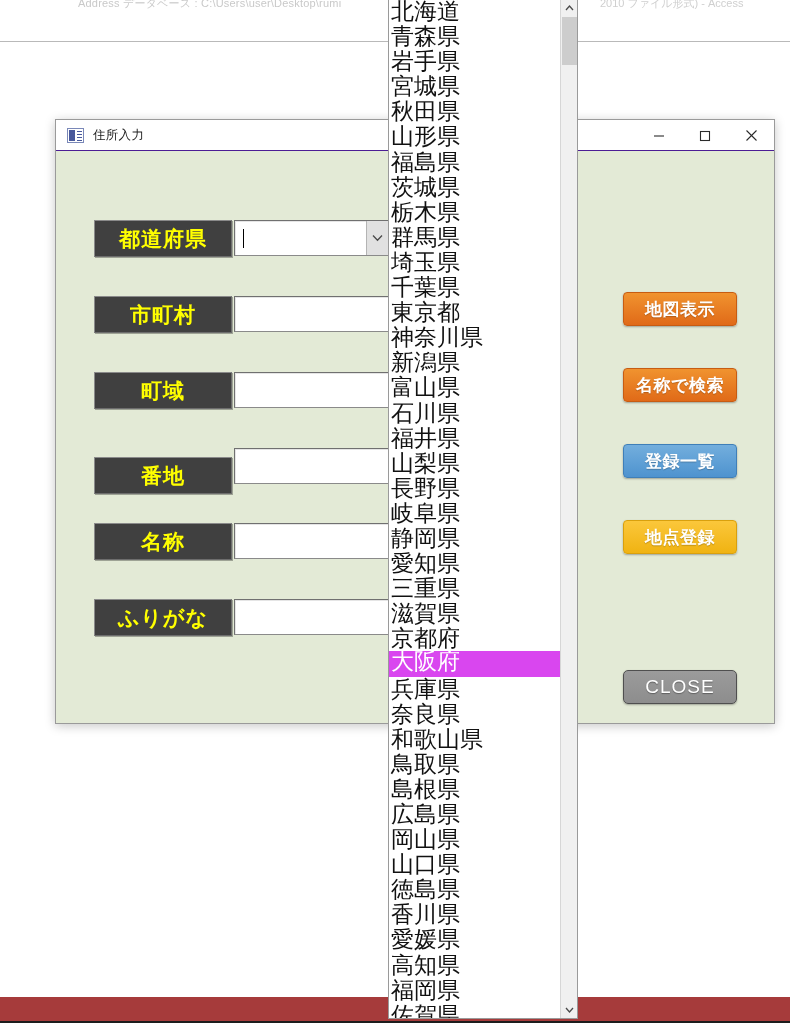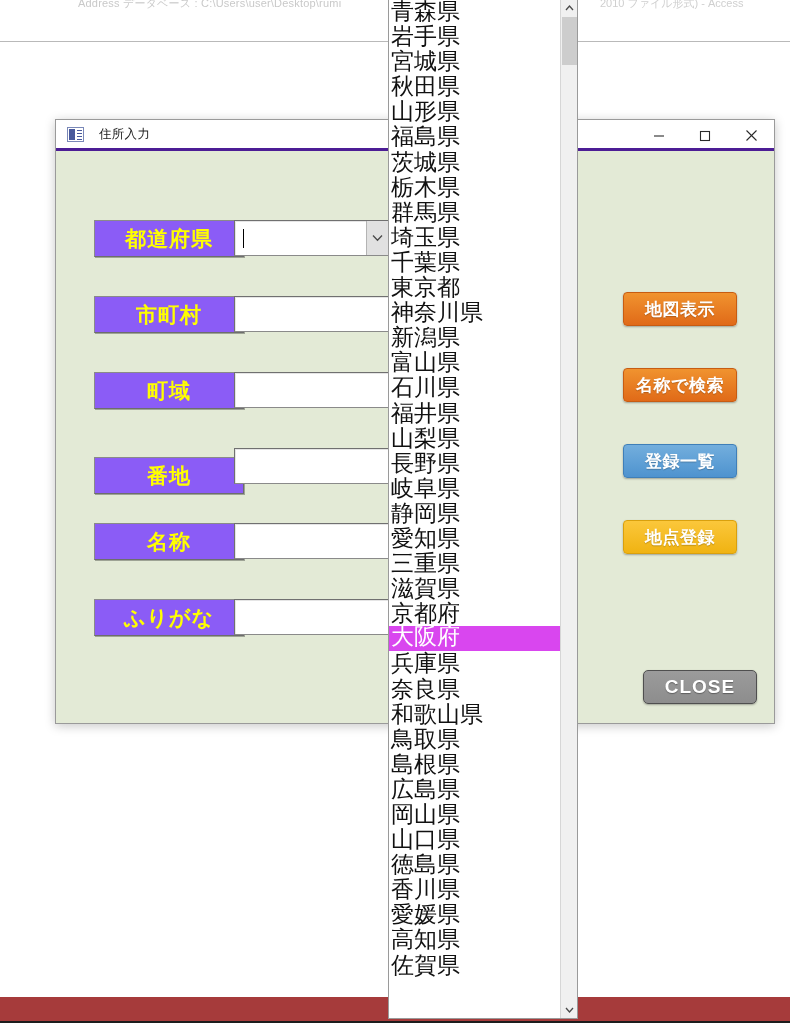--- a/index.html
+++ b/index.html
@@ -46,22 +46,22 @@
 
   
   .form-window {
     position:absolute; left:55px; top:119px; width:720px; height:605px;
     background:#e3ead6;
     border:1px solid #9a9a9a;
     box-shadow:0 2px 10px rgba(0,0,0,0.22);
   }
   .form-titlebar {
     position:absolute; left:0; top:0; width:100%; height:31px;
-    background:#ffffff; border-bottom:3px solid #4c1d95;
-    display:flex; align-items:center;gap:6px;
+    background:#ffffff; border-bottom:1px solid #4c1d95;
+    display:flex; align-items:center;
   }
   .form-icon {
     width:17px; height:15px; margin-left:11px; margin-right:9px;
     background:#ffffff; border:1px solid #7a88b8; position:relative; flex:none;
   }
   .form-icon::before {
     content:""; position:absolute; left:1px; top:1px; width:6px; height:11px;
     background:#4a5a9c;
   }
   .form-icon::after {
@@ -79,22 +79,22 @@
   }
   .win-btn svg { display:block; }
 
   .form-surface {
     position:absolute; left:0; top:31px; right:0; bottom:0;
     background:#e3ead6;
   }
 
   
   .lbl {
-    position:absolute; width:150px; height:37px;
-    background:#8b5cf6;
+    position:absolute; width:138px; height:37px;
+    background:#404040;
     border:1px solid #8a8a8a;
     border-right-color:#6d6d6d; border-bottom-color:#6d6d6d;
     display:flex; align-items:center; justify-content:center;
     color:#ffff00; font-size:21px; font-weight:bold;
     letter-spacing:1px;
     box-shadow:1px 1px 0 rgba(0,0,0,0.30);
   }
   .fld {
     position:absolute; height:36px;
     background:#ffffff;
@@ -123,22 +123,22 @@
     color:#ffffff; font-size:17px; font-weight:bold;
     letter-spacing:0.5px;
     box-shadow:0 1px 2px rgba(0,0,0,0.30);
     text-shadow:0 1px 1px rgba(0,0,0,0.22);
   }
   .abtn.orange { background:linear-gradient(#f0932f,#e06a18); border:1px solid #c75c12; }
   .abtn.blue   { background:linear-gradient(#73aedd,#4e93cf); border:1px solid #3f7fb8; }
   .abtn.yellow { background:linear-gradient(#fbc73b,#f0b312); border:1px solid #d9a00d; }
   .abtn.gray   {
     background:linear-gradient(#9b9b9b,#8d8d8d); border:1px solid #4f4f4f;
-    border-radius:5px; font-size:19px; font-weight:bold; letter-spacing:1px;
-    color:#ffffff; text-shadow:0 1px 1px rgba(0,0,0,0.35);margin-left:20px;
+    border-radius:5px; font-size:19px; font-weight:normal; letter-spacing:1px;
+    color:#ffffff; text-shadow:0 1px 1px rgba(0,0,0,0.35);
   }
 
   
   .dropdown {
     position:absolute; left:388px; top:-1px; width:190px; height:1020px;
     background:#ffffff; border:1px solid #9a9a9a; border-top:none;
     z-index:50; overflow:hidden;
   }
   .dd-list {
     position:absolute; left:0; top:0; width:173px; height:100%;
@@ -237,20 +237,21 @@
       <div class="abtn orange" style="left:567px; top:217px;">名称で検索</div>
       <div class="abtn blue" style="left:567px; top:293px;">登録一覧</div>
       <div class="abtn yellow" style="left:567px; top:369px;">地点登録</div>
       <div class="abtn gray" style="left:567px; top:519px;">CLOSE</div>
 
     </div>
   </div>
 
   <div class="dropdown">
     <div class="dd-list" id="dd-list">
+        <div class="dd-item">北海道</div>
         <div class="dd-item">青森県</div>
         <div class="dd-item">岩手県</div>
         <div class="dd-item">宮城県</div>
         <div class="dd-item">秋田県</div>
         <div class="dd-item">山形県</div>
         <div class="dd-item">福島県</div>
         <div class="dd-item">茨城県</div>
         <div class="dd-item">栃木県</div>
         <div class="dd-item">群馬県</div>
         <div class="dd-item">埼玉県</div>
@@ -275,20 +276,21 @@
         <div class="dd-item">和歌山県</div>
         <div class="dd-item">鳥取県</div>
         <div class="dd-item">島根県</div>
         <div class="dd-item">広島県</div>
         <div class="dd-item">岡山県</div>
         <div class="dd-item">山口県</div>
         <div class="dd-item">徳島県</div>
         <div class="dd-item">香川県</div>
         <div class="dd-item">愛媛県</div>
         <div class="dd-item">高知県</div>
+        <div class="dd-item">福岡県</div>
         <div class="dd-item">佐賀県</div>
       </div>
     <div class="dd-scroll">
       <div class="dd-arrow-up">
         <svg width="9" height="6" viewBox="0 0 9 6">
             <path d="M1 5 L4.5 1 L8 5" fill="none" stroke="#4a4a4a" stroke-width="1.3"></path>
           </svg>
       </div>
       <div class="dd-thumb"></div>
       <div class="dd-arrow-dn">

